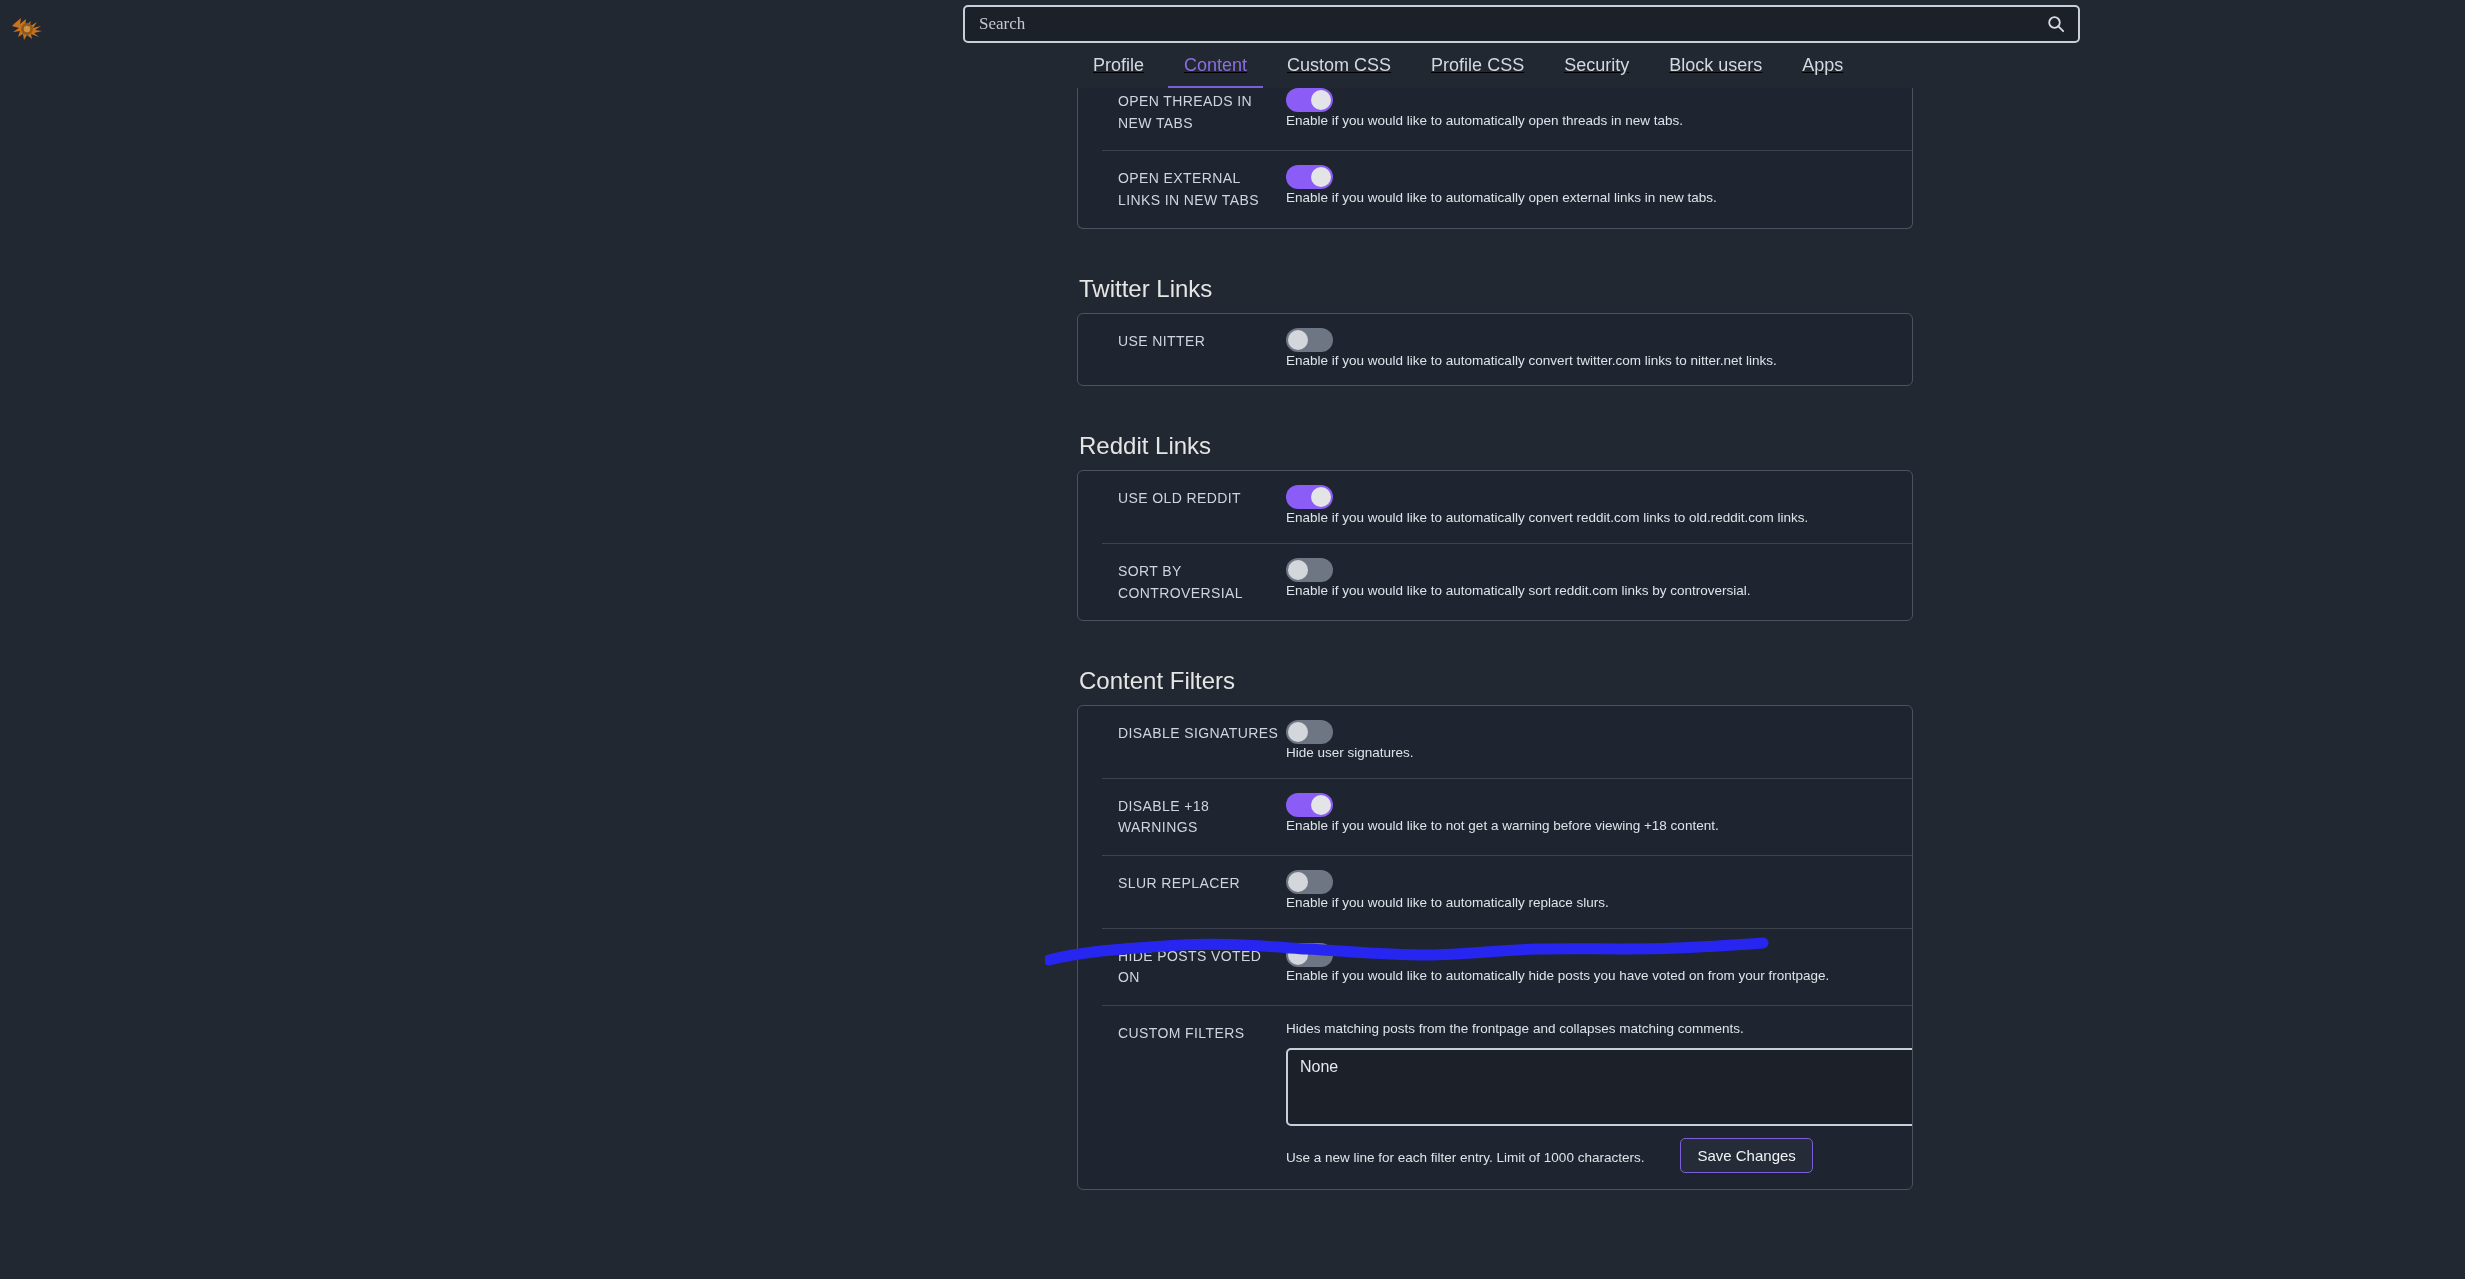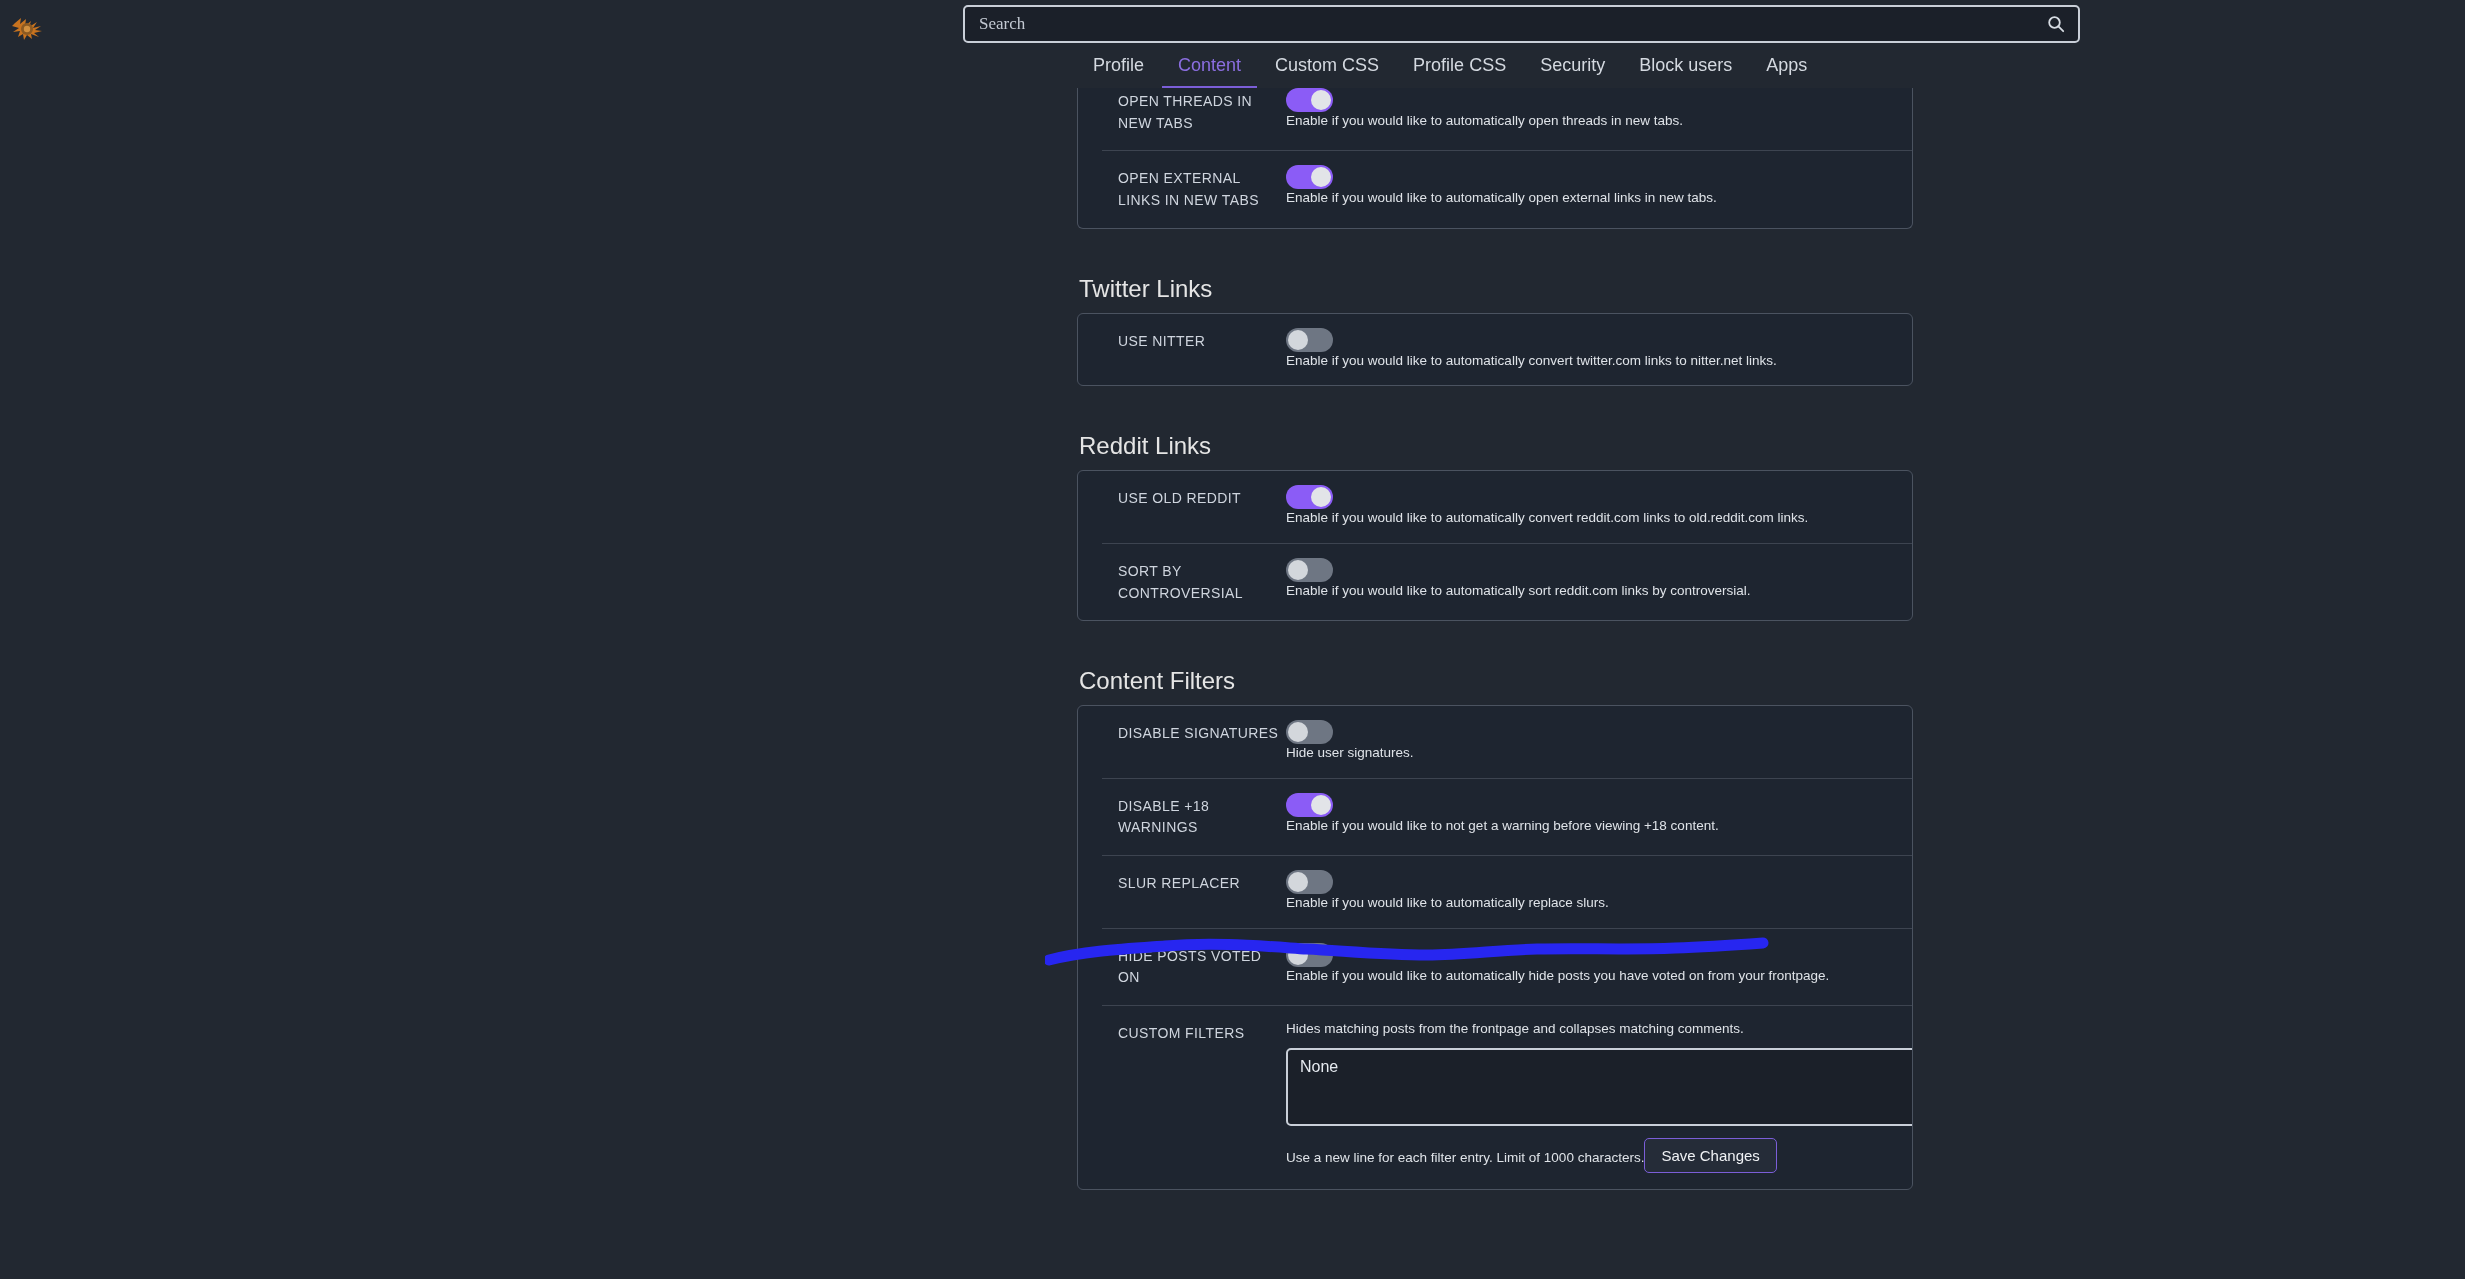--- a/index.html
+++ b/index.html
@@ -76,21 +76,22 @@
 
   
   .tabs {
     position: absolute;
     top: 51px;
     left: 1077px;
     width: 838px;
     height: 40px;
     display: flex;
     align-items: flex-start;
-    gap: 2px;
+    gap: 8px;
+    text-decoration: underline;
   }
   .tab {
     font-size: 18px;
     color: #d4d9e0;
     padding: 4px 16px 10px 16px;
     cursor: pointer;
     white-space: nowrap;
     border-bottom: 3px solid transparent;
     background: transparent;
     font-family: "Liberation Sans", sans-serif;
@@ -217,20 +218,21 @@
   .save-btn {
     background: #252c38;
     border: 1px solid #7b5ed8;
     border-radius: 5px;
     color: #f0f2f5;
     font-family: "Liberation Sans", sans-serif;
     font-size: 15px;
     padding: 8px 16px;
     cursor: pointer;
     white-space: nowrap;
+    margin-left: 36px;
   }
 
   
   .annotation {
     position: absolute;
     left: 1045px;
     top: 930px;
     width: 730px;
     height: 40px;
     pointer-events: none;

